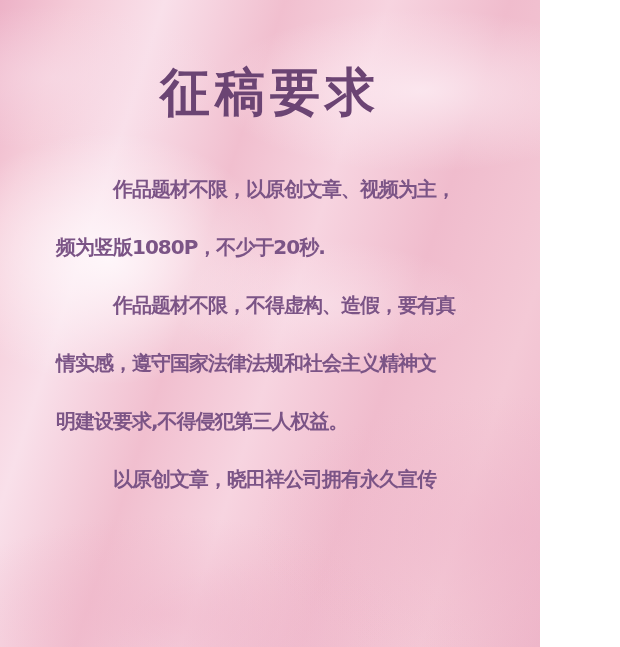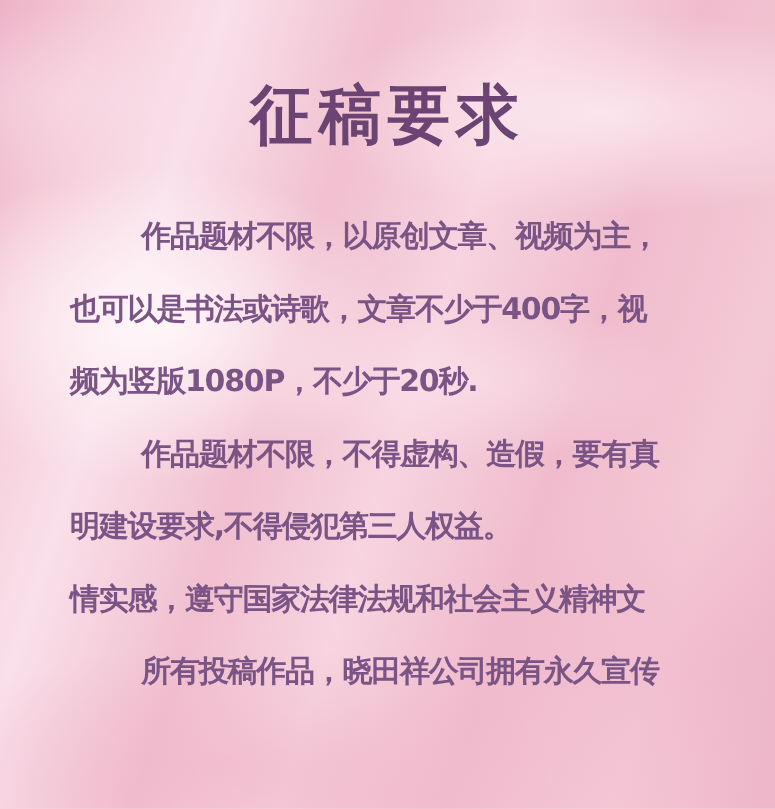--- a/index.html
+++ b/index.html
@@ -3,21 +3,21 @@
 <meta charset="utf-8">
 <style>
   html, body {
     margin: 0;
     padding: 0;
     font-family: "DejaVu Sans", "Liberation Sans", sans-serif;
   }
 
   .poster {
     position: relative;
-    width: 620px;
+    width: 540px;
     height: 647px;
     overflow: hidden;
     
     background-color: #f2c3d2;
     background-image:
       radial-gradient(48% 30% at 20% 40%, rgba(255,248,251,0.95) 0%, rgba(255,248,251,0) 65%),
       radial-gradient(55% 18% at 78% 14%, rgba(252,235,242,0.85) 0%, rgba(252,235,242,0) 70%),
       radial-gradient(40% 14% at 60% 47%, rgba(251,231,239,0.55) 0%, rgba(251,231,239,0) 70%),
       radial-gradient(45% 16% at 10% 12%, rgba(248,222,233,0.55) 0%, rgba(248,222,233,0) 70%),
       radial-gradient(70% 30% at 96% 82%, rgba(238,180,201,0.55) 0%, rgba(238,180,201,0) 70%),
@@ -48,21 +48,21 @@
     color: #6b4473;
     transform: scaleY(1.04);
   }
 
   .body-text {
     position: absolute;
     top: 160px;
     left: 56px;
     width: 510px;
     color: #7b5486;
-    font-size: 24px;
+    font-size: 20px;
     font-weight: 600;
     letter-spacing: -1px;
   }
 
   .text-line {
     height: 58px;
     line-height: 58px;
     white-space: nowrap;
   }
 
@@ -72,21 +72,20 @@
 </style>
 </head>
 <body>
 
 <div class="poster">
 
   <h1 class="title">征稿要求</h1>
 
   <div class="body-text">
     <div class="text-line indent">作品题材不限，以原创文章、视频为主，</div>
-    <div class="text-line">也可以是书法或诗歌，文章不少于400字，视</div>
     <div class="text-line">频为竖版1080P，不少于20秒.</div>
     <div class="text-line indent">作品题材不限，不得虚构、造假，要有真</div>
+    <div class="text-line">情实感，遵守国家法律法规和社会主义精神文</div>
     <div class="text-line">明建设要求,不得侵犯第三人权益。</div>
-    <div class="text-line">情实感，遵守国家法律法规和社会主义精神文</div>
-    <div class="text-line indent">所有投稿作品，晓田祥公司拥有永久宣传</div>
+    <div class="text-line indent">以原创文章，晓田祥公司拥有永久宣传</div>
   </div>
 
 </div>
 
 </body></html>

